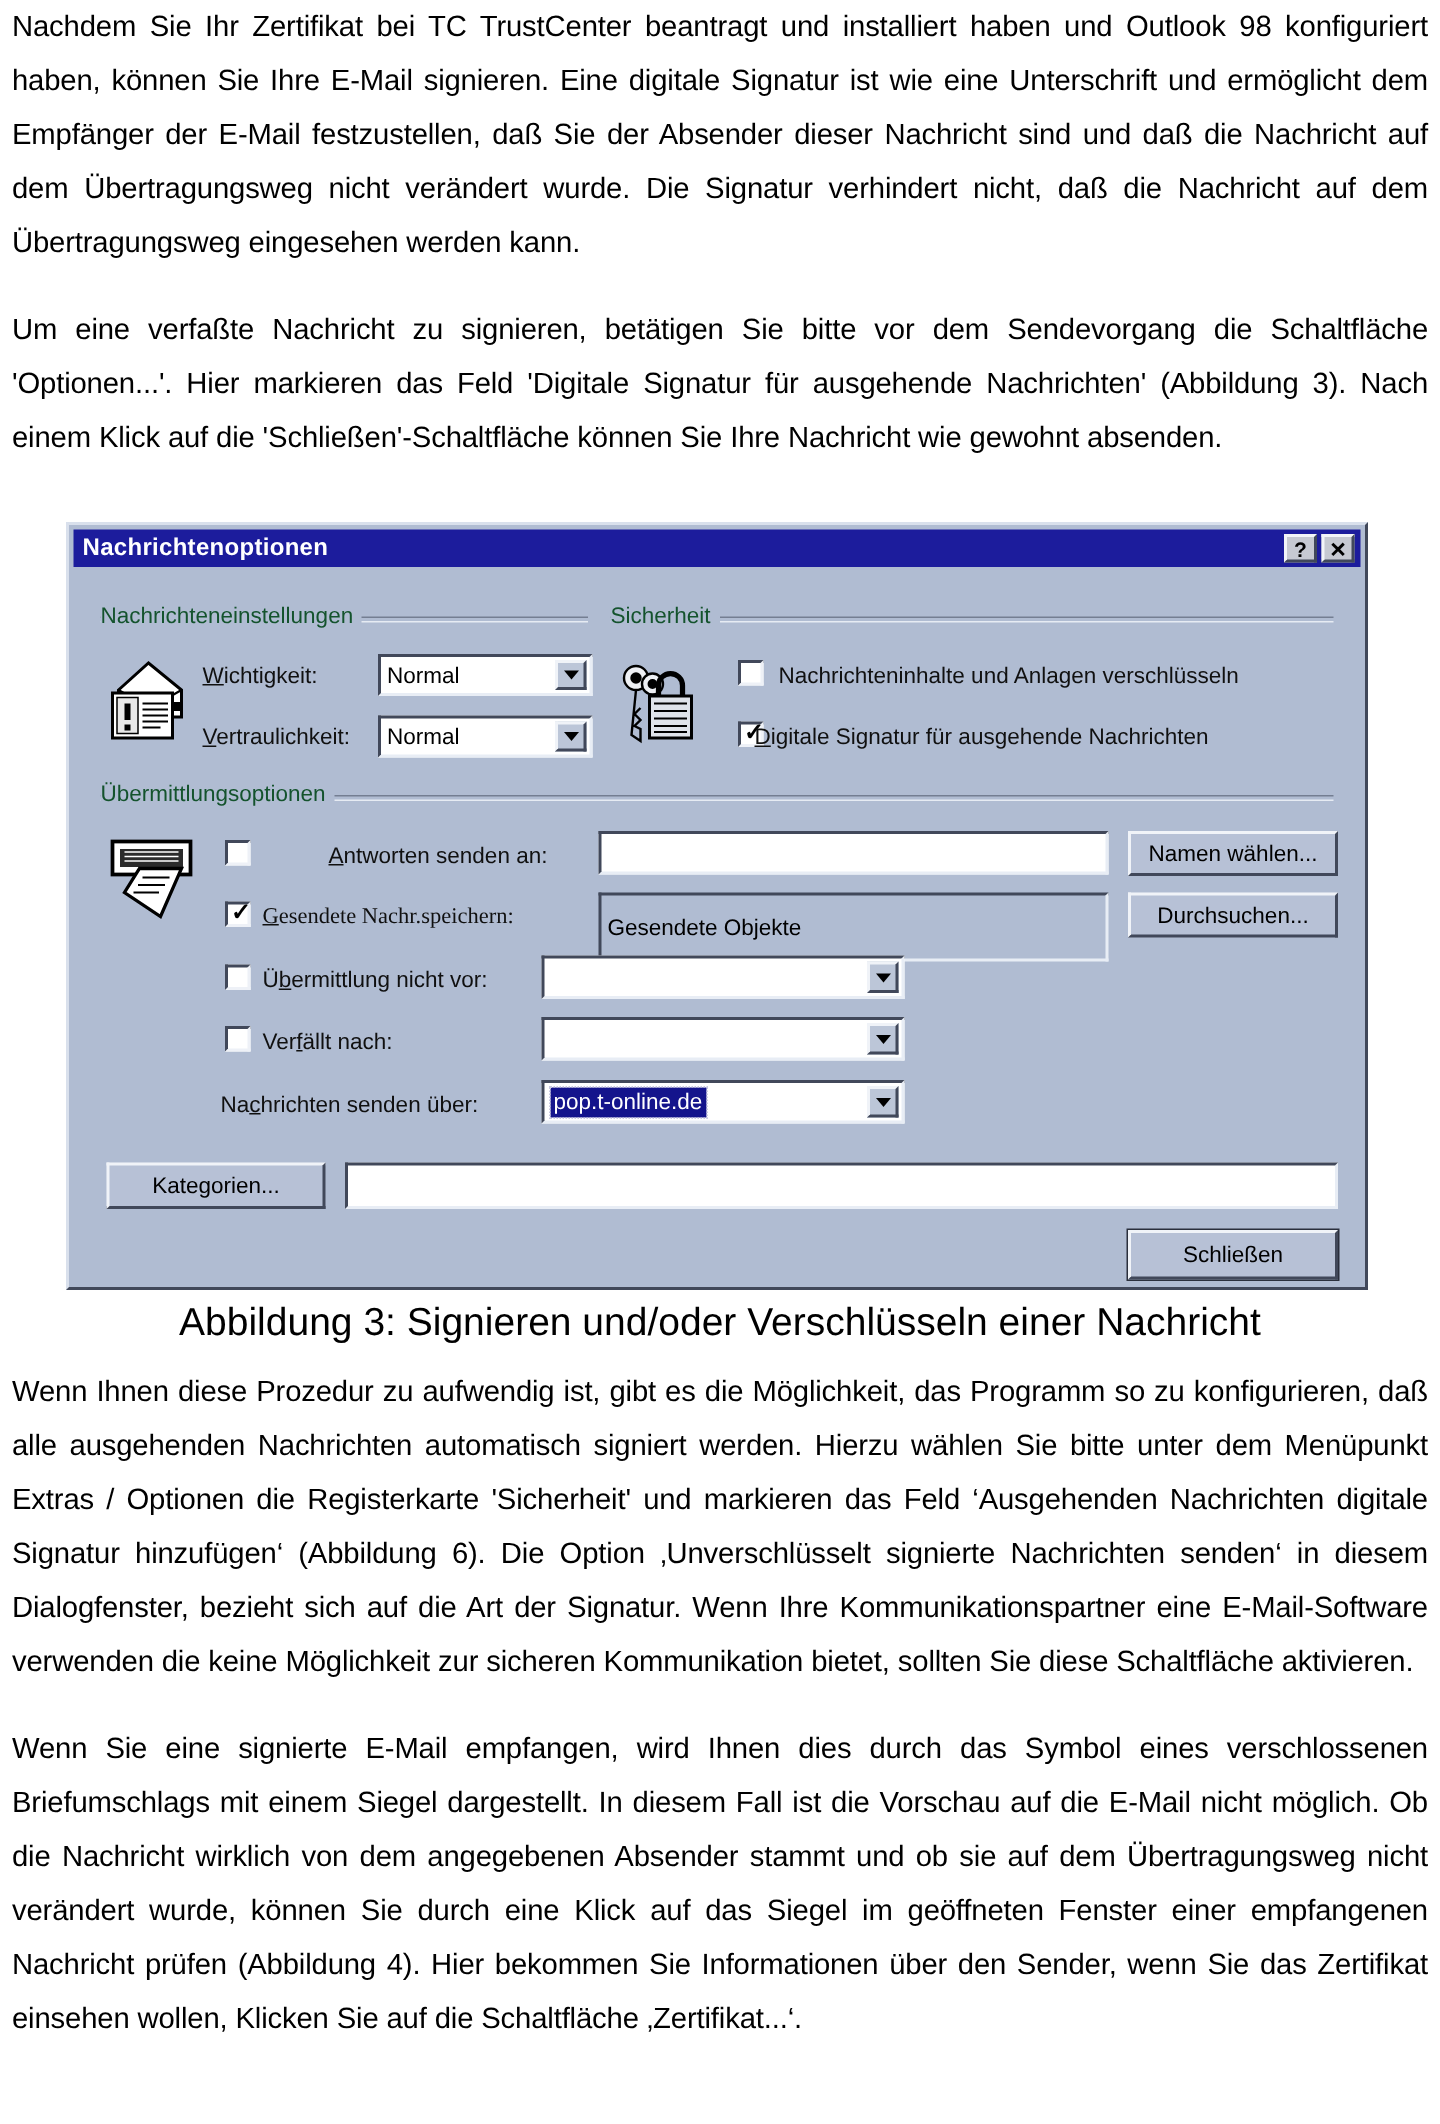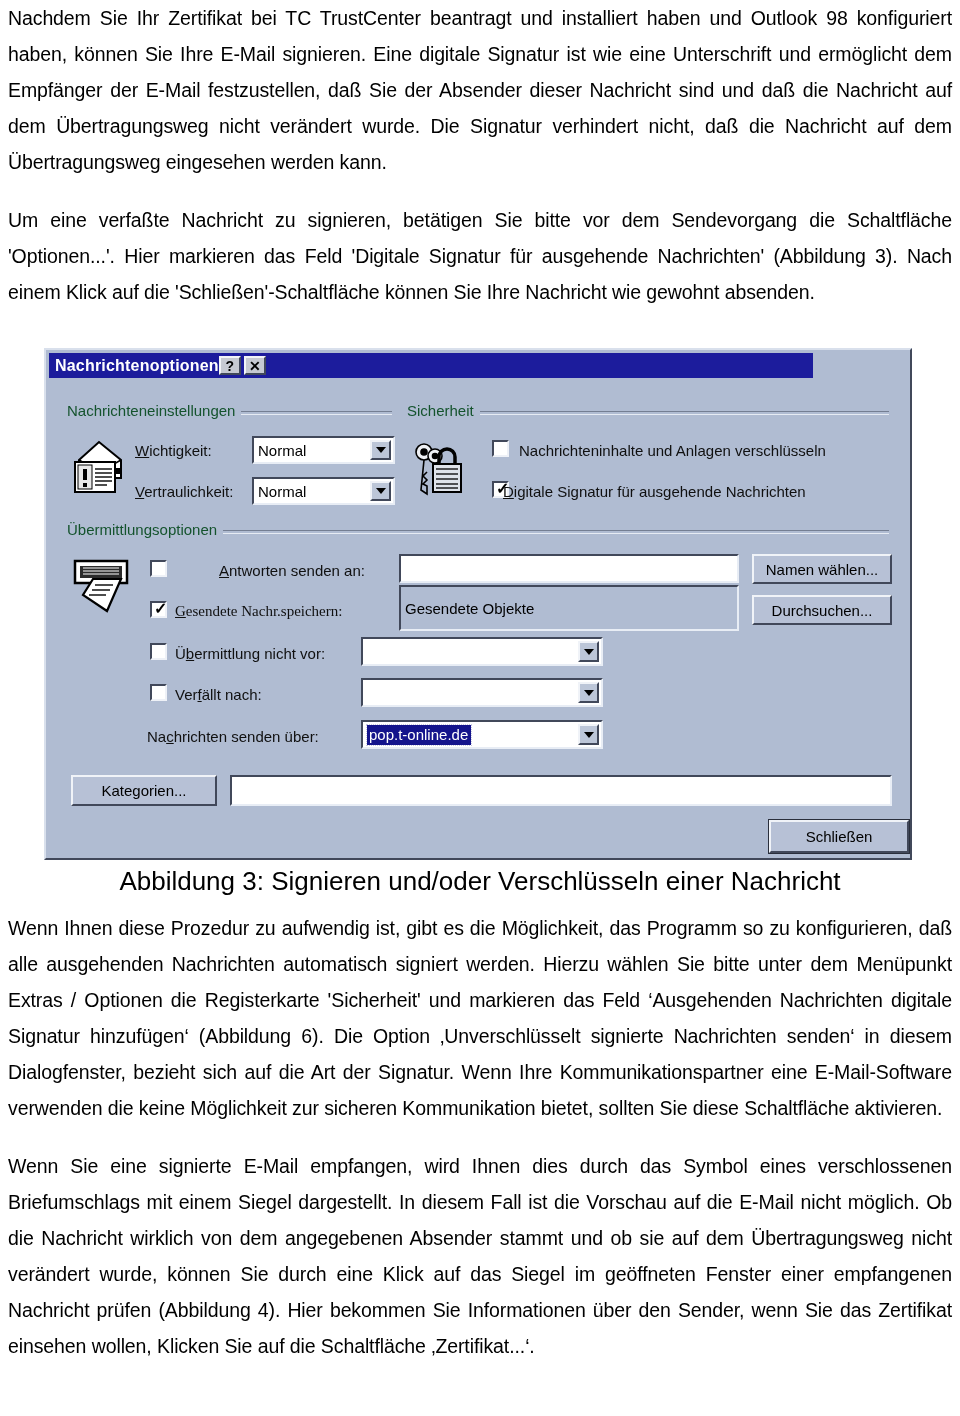--- a/index.html
+++ b/index.html
@@ -41,25 +41,26 @@
     border-top: 2px solid #d9e0ec;
     border-left: 2px solid #d9e0ec;
     border-right: 2px solid #41485a;
     border-bottom: 2px solid #41485a;
     box-sizing: border-box;
     font-size: 14px;
   }
   .titlebar {
     position: absolute;
     left: 3px; top: 3px;
-    width: 764px;
+    width: 858px;
     height: 25px;
     background: #1c1c9c;
     display: flex;
     align-items: center;
+    justify-content: space-between;
   }
   .titlebar-text {
     color: #ffffff;
     font-size: 16px;
     font-weight: bold;
     padding-left: 6px;
     letter-spacing: 0.2px;
     white-space: nowrap;
   }
   .titlebar-btns {
@@ -334,21 +335,21 @@
         <span></span>
       </div>
       <div class="btn" style="left:703px; top:174px; width:140px; height:30px;">
         <span>Namen wählen...</span>
       </div>
 
       <div class="chk" style="left:101px; top:221px;">
           <span class="tick">✓</span>
         </div>
       <div class="lbl" style="left:126px; top:223px;font-family:Liberation Serif, serif;"><u>G</u>esendete Nachr.speichern:</div>
-      <div class="field readonlygray" style="left:350px; top:205px; width:340px; height:46px;">
+      <div class="field readonlygray" style="left:350px; top:215px; width:340px; height:46px;">
         <span>Gesendete Objekte</span>
       </div>
       <div class="btn" style="left:703px; top:215px; width:140px; height:30px;">
         <span>Durchsuchen...</span>
       </div>
 
       <div class="chk" style="left:101px; top:263px;"></div>
       <div class="lbl" style="left:126px; top:265px;">Ü<u>b</u>ermittlung nicht vor:</div>
       <div class="field" style="left:312px; top:257px; width:242px; height:29px;">
         <span></span>
@@ -374,21 +375,21 @@
           </span>
       </div>
 
       <div class="btn" style="left:22px; top:395px; width:146px; height:31px;">
         <span>Kategorien...</span>
       </div>
       <div class="field" style="left:181px; top:395px; width:662px; height:31px;">
         <span></span>
       </div>
 
-      <div class="btn dark-outline" style="left:720px; top:440px; width:140px; height:33px;">
+      <div class="btn dark-outline" style="left:703px; top:440px; width:140px; height:33px;">
         <span>Schließen</span>
       </div>
 
     </div>
   </div>
 
   <div class="caption">Abbildung 3: Signieren und/oder Verschlüsseln einer Nachricht</div>
 
   <div style="position:absolute; left:0; top:910px; width:960px;">
     <div class="para">Wenn Ihnen diese Prozedur zu aufwendig ist, gibt es die Möglichkeit, das Programm so zu konfigurieren, daß alle ausgehenden Nachrichten automatisch signiert werden. Hierzu wählen Sie bitte unter dem Menüpunkt Extras / Optionen  die Registerkarte 'Sicherheit' und markieren das Feld ‘Ausgehenden Nachrichten digitale Signatur hinzufügen‘ (Abbildung 6). Die Option ‚Unverschlüsselt signierte Nachrichten senden‘ in diesem Dialogfenster, bezieht sich auf die Art der Signatur. Wenn Ihre Kommunikationspartner eine E-Mail-Software verwenden die keine Möglichkeit zur sicheren Kommunikation bietet, sollten Sie diese Schaltfläche aktivieren.</div>

